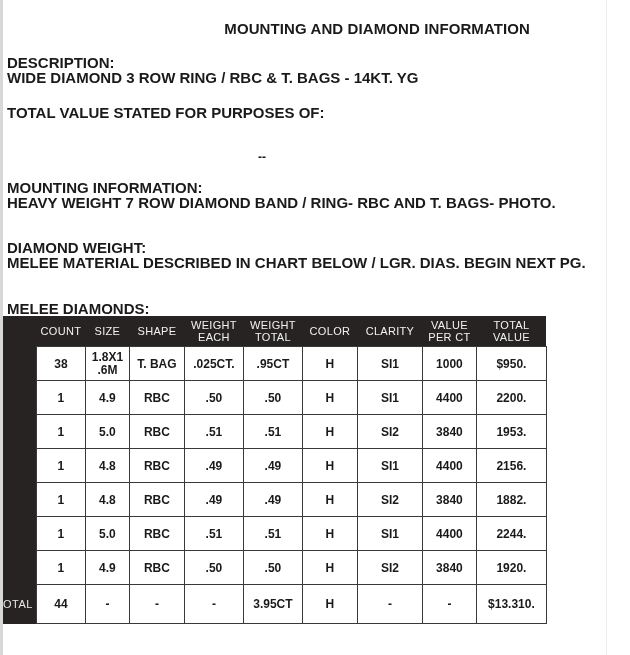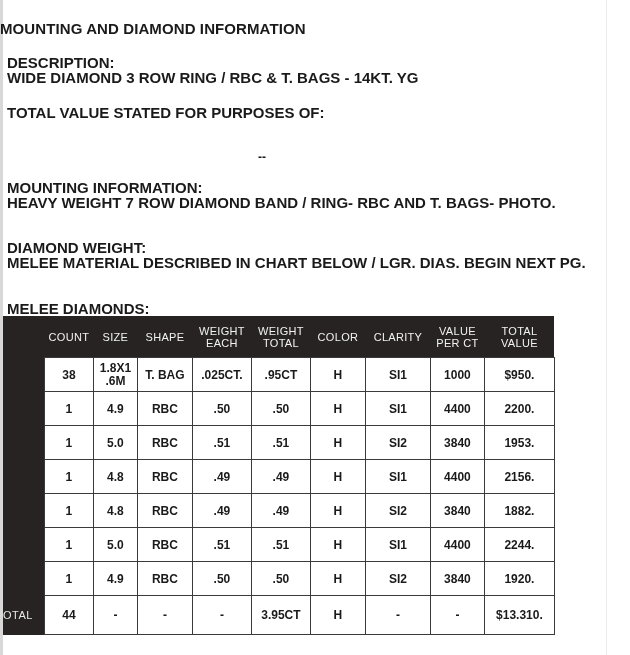--- a/index.html
+++ b/index.html
@@ -5,45 +5,45 @@
     html, body { margin: 0; padding: 0; }
     body {
       width: 630px; height: 655px; overflow: hidden; position: relative;
       background: #ffffff;
       font-family: "Liberation Sans", "DejaVu Sans", sans-serif;
       color: #1a1a1a;
     }
     .left-strip { position: absolute; left: 0; top: 0; width: 3px; height: 655px; background: #d8d8d8; }
     .right-line { position: absolute; left: 606px; top: 0; width: 1px; height: 655px; background: #ececec; }
     .title {
-      position: absolute; left: 0; width: 530px; top: 20px; text-align: left;
+      position: absolute; left: 0; width: 530px; top: 20px; text-align: right;
       font-size: 15px; font-weight: bold; letter-spacing: 0.1px;
     }
     .block { position: absolute; left: 7px; font-size: 15px; font-weight: bold; line-height: 15px; white-space: nowrap; }
     .block .lbl, .block .val { display: block; }
     .block .val.light { font-weight: bold; }
     .dash { position: absolute; left: 258px; top: 150px; font-size: 12px; font-weight: bold; }
 
     table.melee {
       position: absolute; left: 3px; top: 316px;
       border-collapse: collapse; table-layout: fixed;
       font-size: 12px; font-weight: bold;
     }
     table.melee th {
       background: #262322; color: #f2f2f2; font-weight: normal;
-      font-size: 11px; line-height: 12px; height: 41px; padding: 0 2px;
+      font-size: 11px; line-height: 12px; height: 30px; padding: 0 2px;
       text-align: center; letter-spacing: 0.3px; border: none;
     }
     table.melee td {
       border: 1px solid #3a3a3a; text-align: center; height: 33px; padding: 0;
       background: #fff;
     }
     table.melee td.rowlabel {
       background: #262322; color: #e8e8e8; border: none; font-weight: normal;
-      font-size: 11px; text-align: right; padding-right: 11px; overflow: hidden;
+      font-size: 11px; text-align: right; padding-right: 3px; overflow: hidden;
       letter-spacing: 0.5px;
     }
     table.melee td.size-multi { line-height: 13px; }
     table.melee tr.total-row td { height: 38px; }
   </style>
 </head>
 <body>
 
 <div class="left-strip"></div>
 <div class="right-line"></div>

